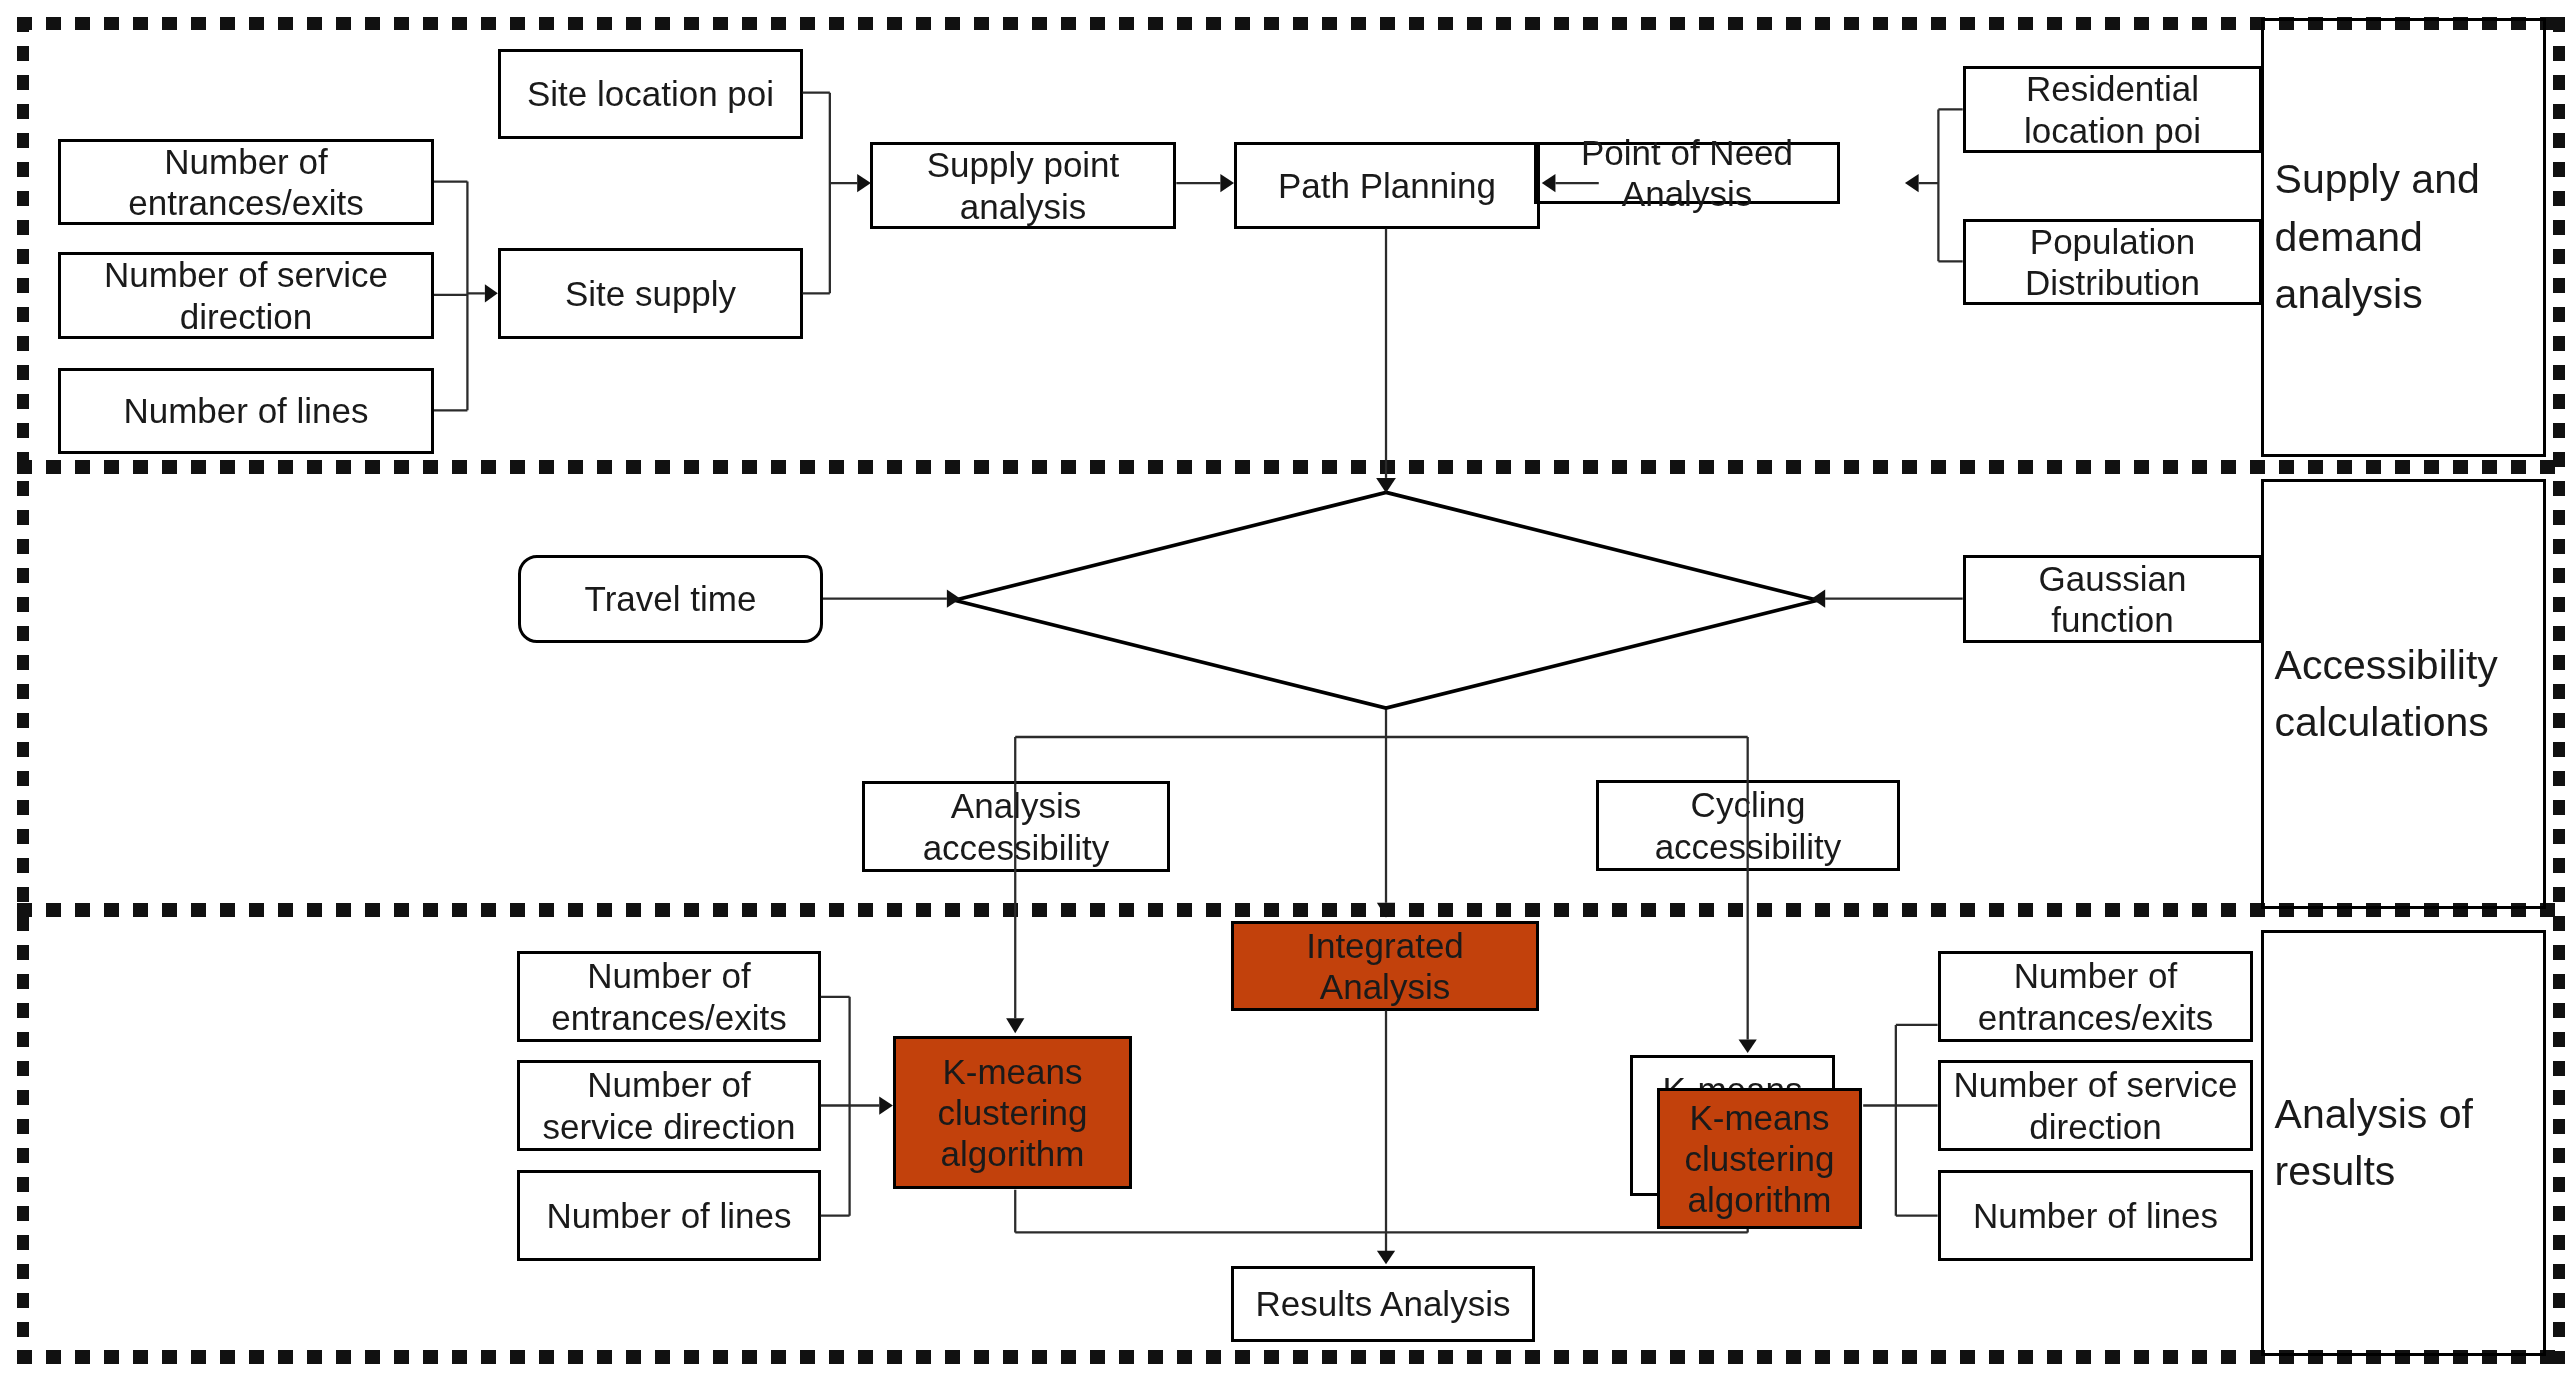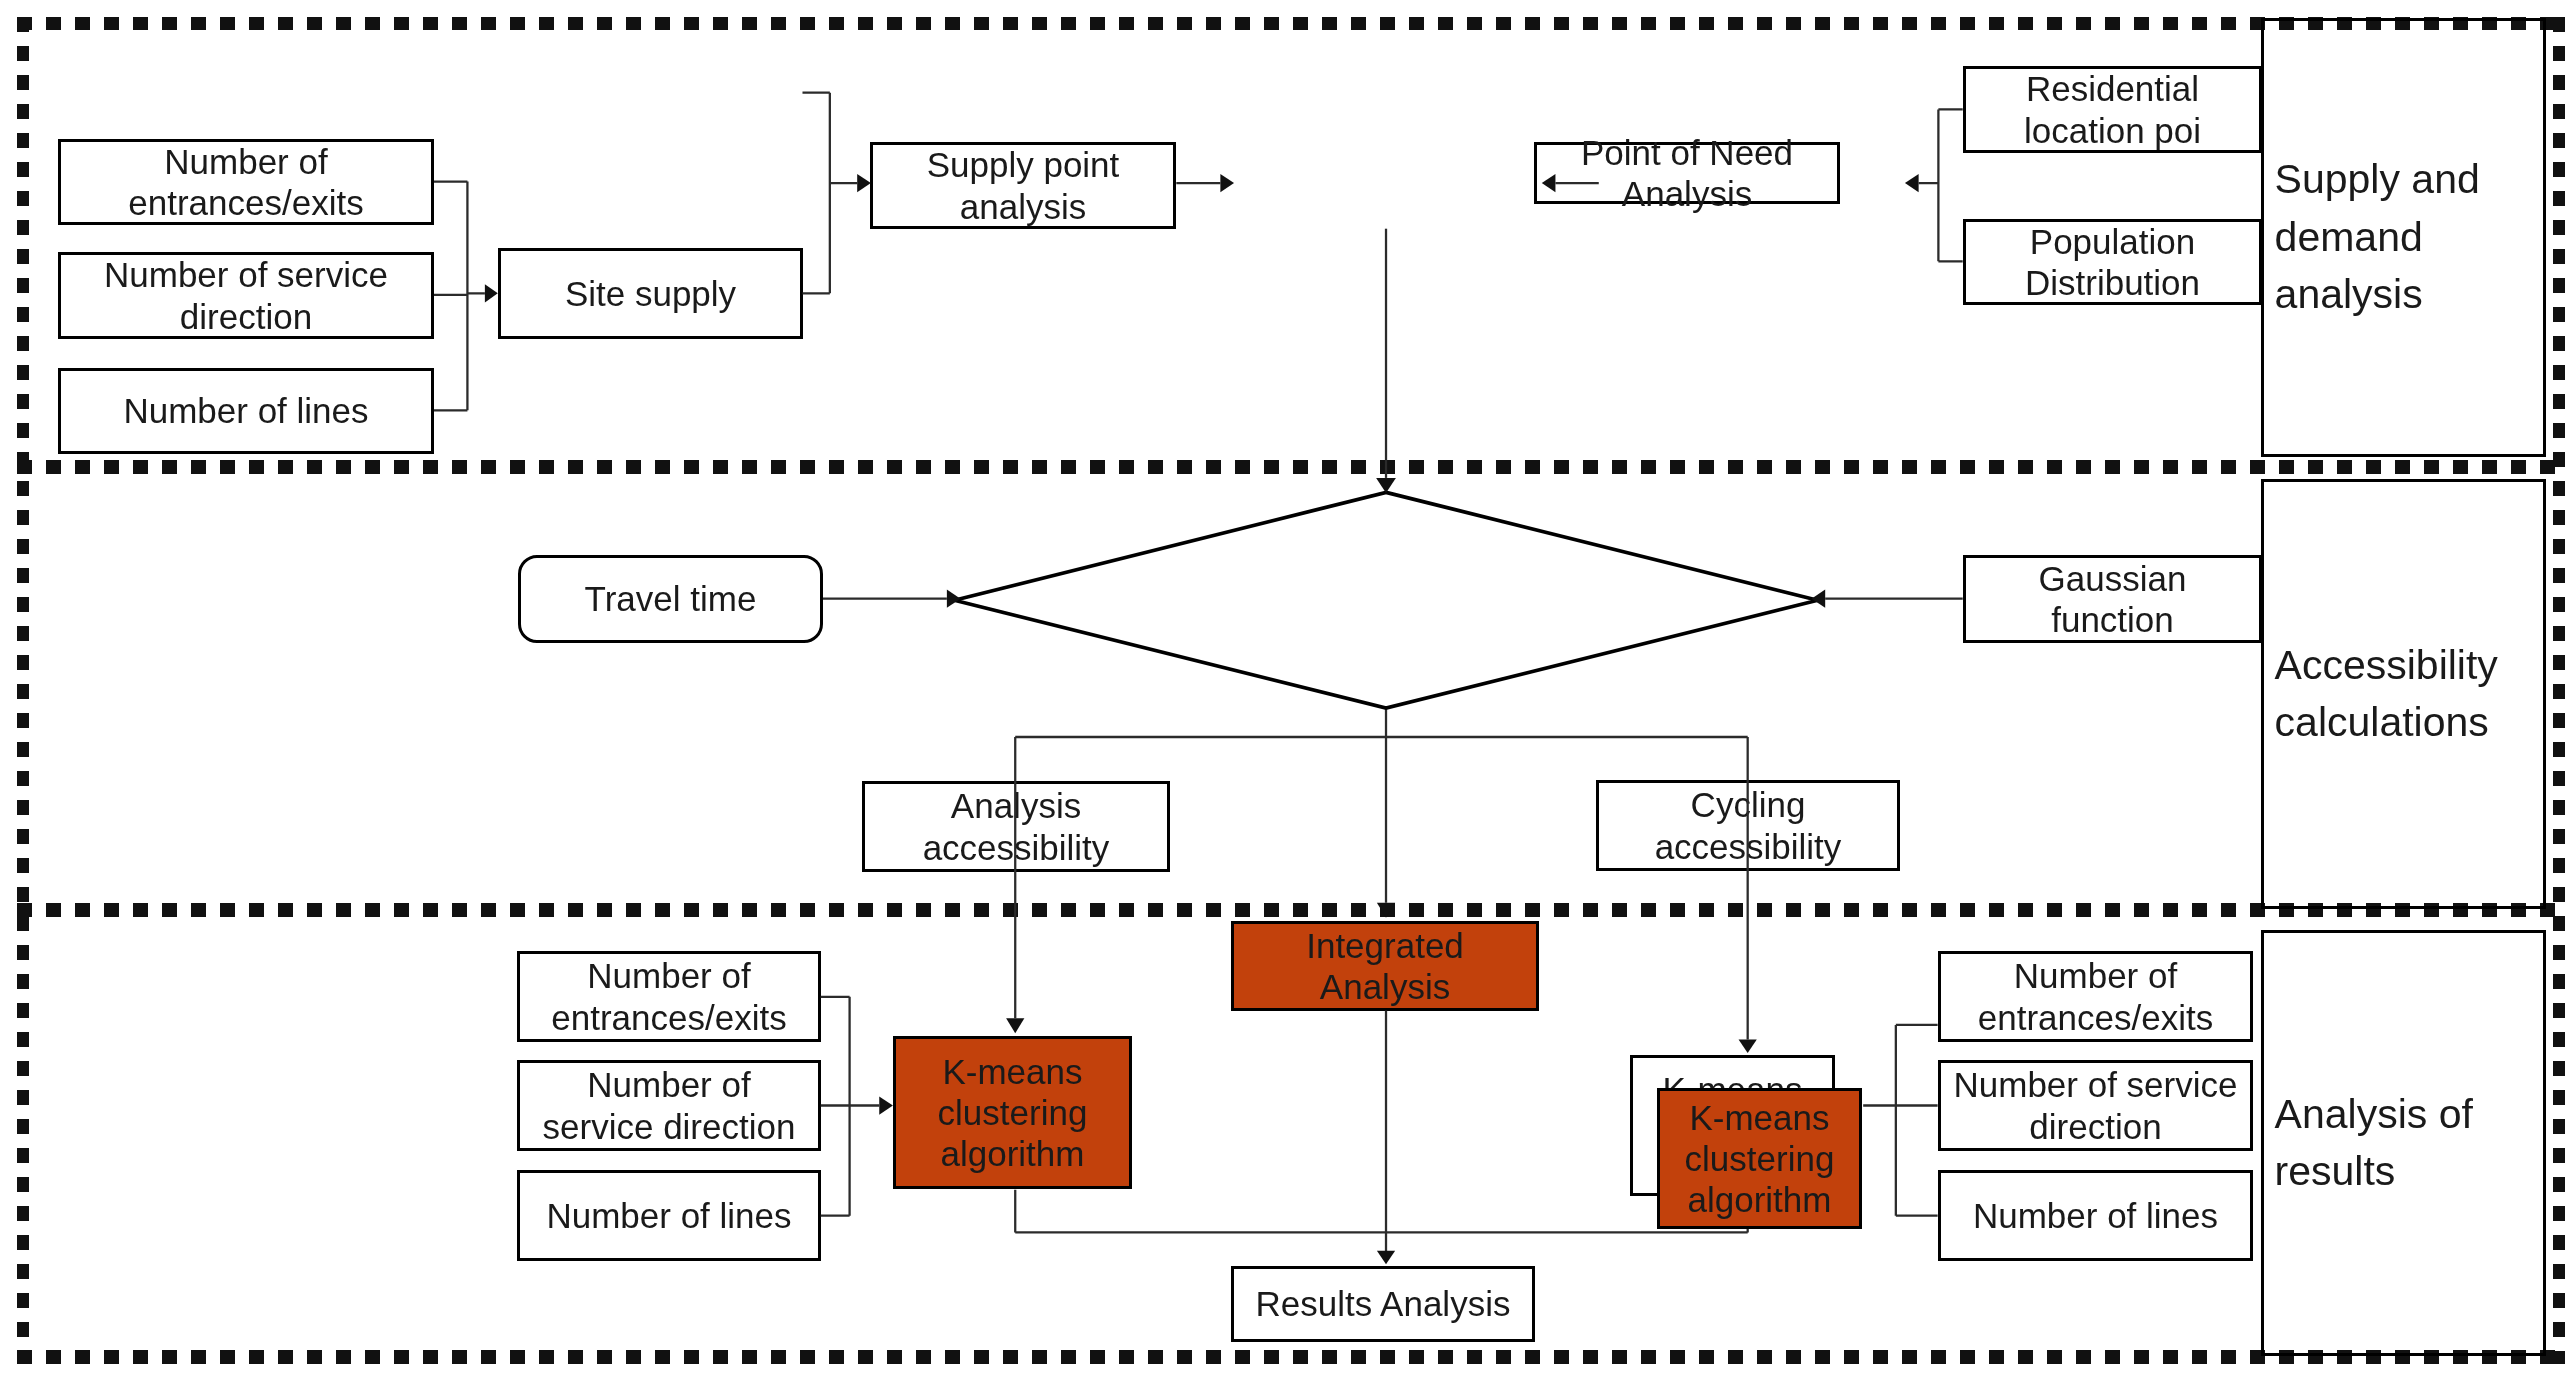--- a/index.html
+++ b/index.html
@@ -43,22 +43,24 @@
   <div class="dash-h" style="left:16.7px;top:460px;width:2543px;"></div>
   <div class="dash-h" style="left:16.7px;top:903px;width:2543px;"></div>
 
   <div class="phase" style="left:2261px;top:18px;width:285px;height:439px;">Supply and demand analysis</div>
   <div class="phase" style="left:2261px;top:479px;width:285px;height:430px;">Accessibility calculations</div>
   <div class="phase" style="left:2261px;top:930px;width:285px;height:426px;">Analysis of results</div>
 
   <div class="node" style="left:58px;top:139px;width:376px;height:86px;">Number of entrances/exits</div>
   <div class="node" style="left:58px;top:252px;width:376px;height:87px;">Number of service direction</div>
   <div class="node" style="left:58px;top:368px;width:376px;height:86px;">Number of lines</div>
+  <div class="node" style="left:498px;top:49px;width:305px;height:90px;">Site location poi</div>
   <div class="node" style="left:498px;top:248px;width:305px;height:91px;">Site supply</div>
   <div class="node" style="left:870px;top:142px;width:306px;height:87px;">Supply point analysis</div>
+  <div class="node" style="left:1234px;top:142px;width:306px;height:87px;">Path Planning</div>
   <div class="node" style="left:1534px;top:142px;width:306px;height:62px;">Point of Need Analysis</div>
   <div class="node" style="left:1963px;top:66px;width:299px;height:87px;">Residential location poi</div>
   <div class="node" style="left:1963px;top:219px;width:299px;height:86px;">Population Distribution</div>
 
   <div class="node" style="left:518px;top:555px;width:305px;height:88px;border-radius:19px;">Travel time</div>
   <div class="node" style="left:1963px;top:555px;width:299px;height:88px;">Gaussian function</div>
   <div class="node" style="left:862px;top:781px;width:308px;height:91px;">Analysis accessibility</div>
   <div class="node" style="left:1596px;top:780px;width:304px;height:91px;">Cycling accessibility</div>
   <div id="diamond-label" style="left:1234px;top:571px;width:304px;height:58px;">2SFCA</div>
 

